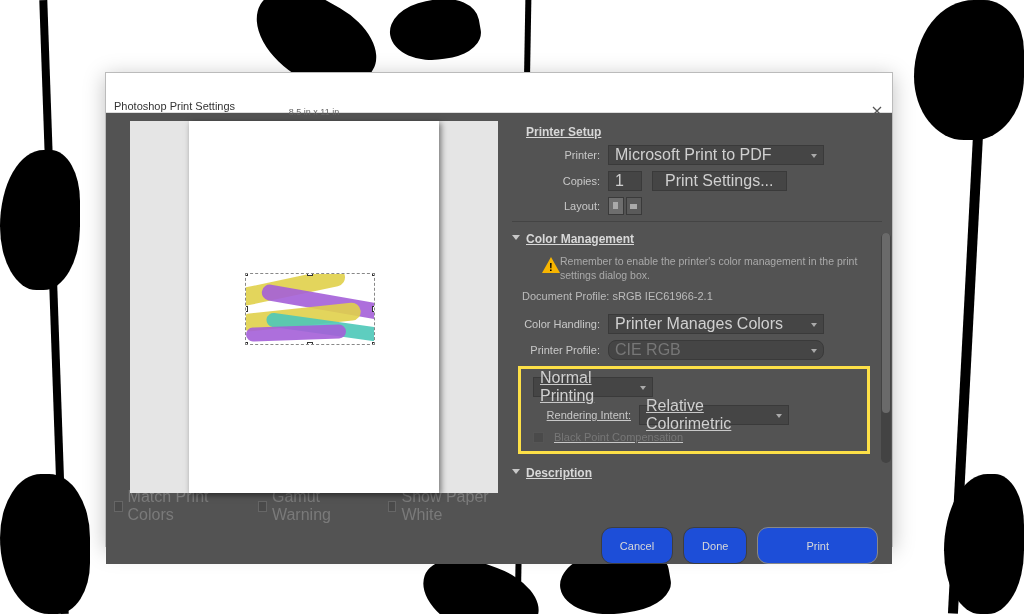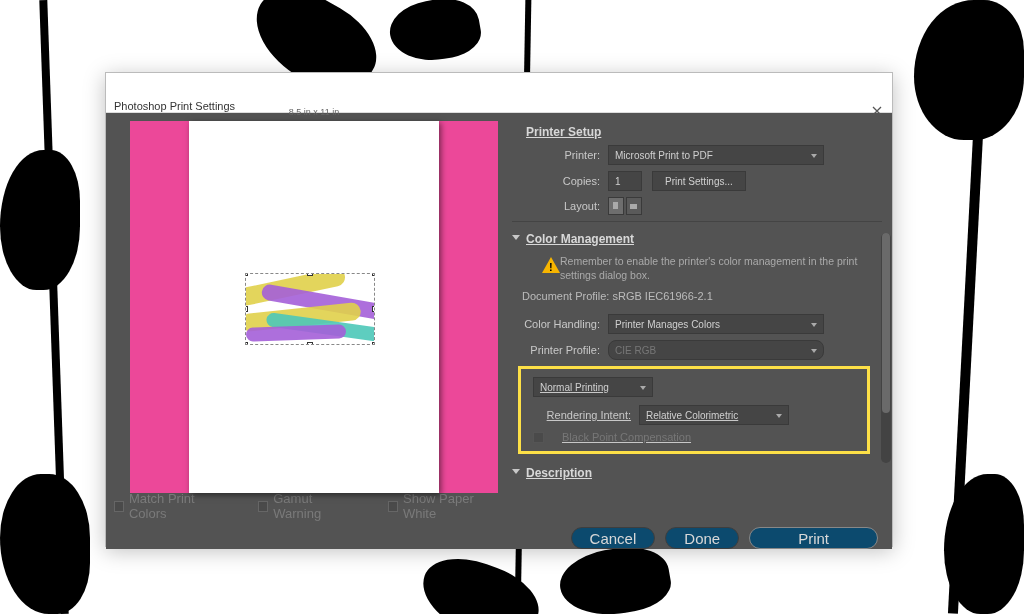--- a/index.html
+++ b/index.html
@@ -72,21 +72,21 @@
 
   
   .preview-panel {
     width: 400px;
     display: flex;
     flex-direction: column;
     padding: 8px;
   }
   .preview-area {
     flex: 1;
-    background: #ec4899;
+    background: #e5e5e5;
     display: flex;
     align-items: center;
     justify-content: center;
     position: relative;
     margin-left: 16px;
   }
   .paper {
     width: 250px;
     height: 372px;
     background: #fff;
@@ -126,21 +126,21 @@
   .h-ml { left: -4px; top: 50%; margin-top:-3px; }
   .h-mr { right: -4px; top: 50%; margin-top:-3px; }
 
   .preview-opts {
     height: 26px;
     display: flex;
     align-items: center;
     justify-content: center;
     gap: 35px;
     color: #7a7a7a;
-    font-size: 13px;
+    font-size: 16px;
   }
   .chk {
     display: flex; align-items: center; gap: 5px;
   }
   .chk .box {
     width: 11px; height: 11px; border: 1px solid #666; background: #4a4a4a;
   }
 
   
   .settings-panel {
@@ -186,21 +186,21 @@
   .row-label {
     width: 96px;
     text-align: right;
     padding-right: 8px;
   }
   .dropdown, .num-input, .btn-small {
     background: #454545;
     border: 1px solid #3a3a3a;
     color: #d0d0d0;
     height: 20px;
-    font-size: 10px;
+    font-size: 16px;
     display: flex;
     align-items: center;
     padding: 0 6px;
     position: relative;
   }
   .dropdown { flex: 1; max-width: 216px; }
   .dropdown.narrow { max-width: 120px; flex: none; width: 120px;}
   .dropdown.med { max-width: 150px; flex: none; width: 150px;}
   .dropdown::after {
     content: "";
@@ -251,45 +251,45 @@
     padding: 2px 0 12px 10px;
     font-size: 11px; color: #bbb;
   }
   .sub-group {
     border: 3px solid #fde047;
     padding: 8px 8px 8px 8px;
     margin: 4px 12px 8px 6px;
     text-decoration: underline;
   }
   .chk-inline {
-    display: flex; align-items: center; gap: 18px;
+    display: flex; align-items: center; gap: 10px;
     color: #777; font-size: 11px;
     padding-left: 4px; margin-top: 4px;
   }
   .chk-inline .box {
     width: 11px; height: 11px; border: 1px solid #555; background: #4a4a4a;
   }
 
   
   .footer {
     height: 42px;
     background: #535353;
     display: flex;
     align-items: center;
     justify-content: flex-end;
     gap: 10px;
     padding: 0 14px;
   }
   .btn {
-    background: #0c4a6e;
+    background: #1d4ed8;
     border: 1px solid #3e3e3e;
     color: #d8d8d8;
-    height: 22px;
+    height: 37px;
     padding: 0 18px;
-    font-size: 15px;
+    font-size: 11px;
     border-radius: 11px;
     display: flex; align-items: center;
     cursor: pointer;
   }
   .btn.primary {
     padding: 0 48px;
     border: 1px solid #888;
   }
 </style>
 </head>

